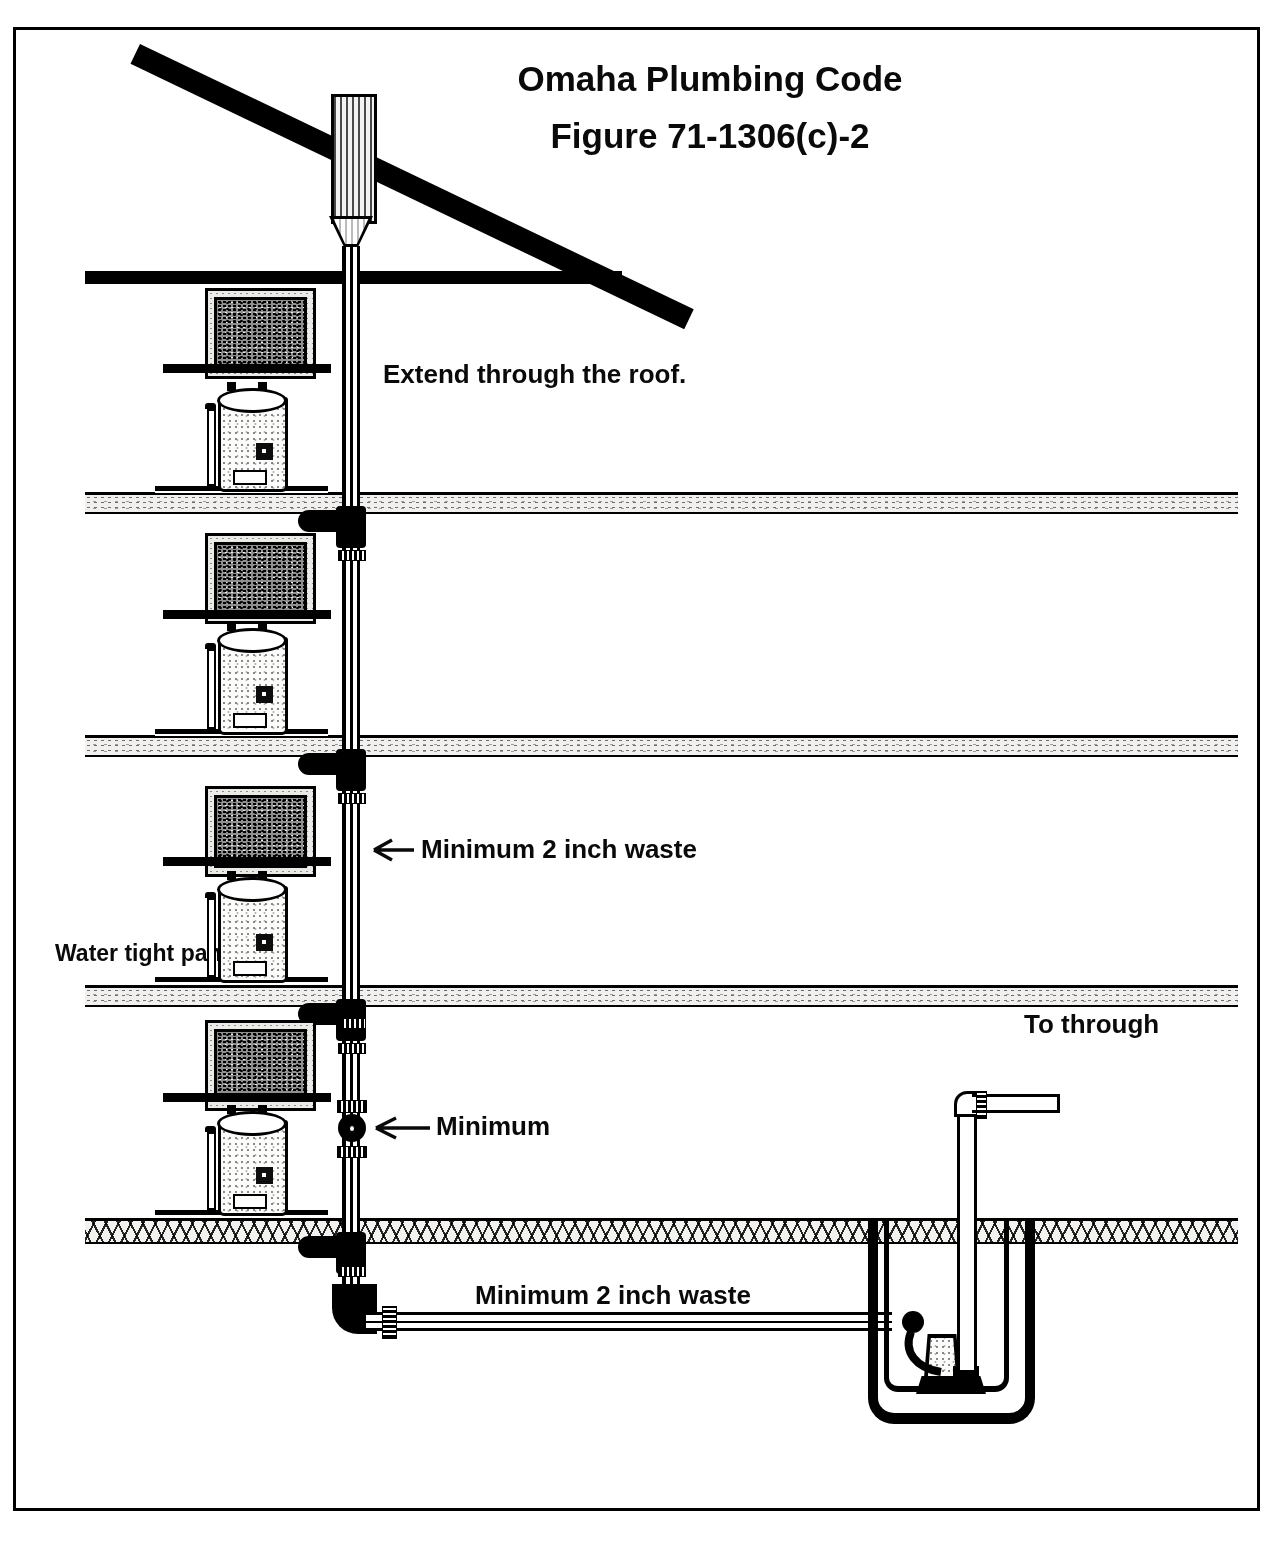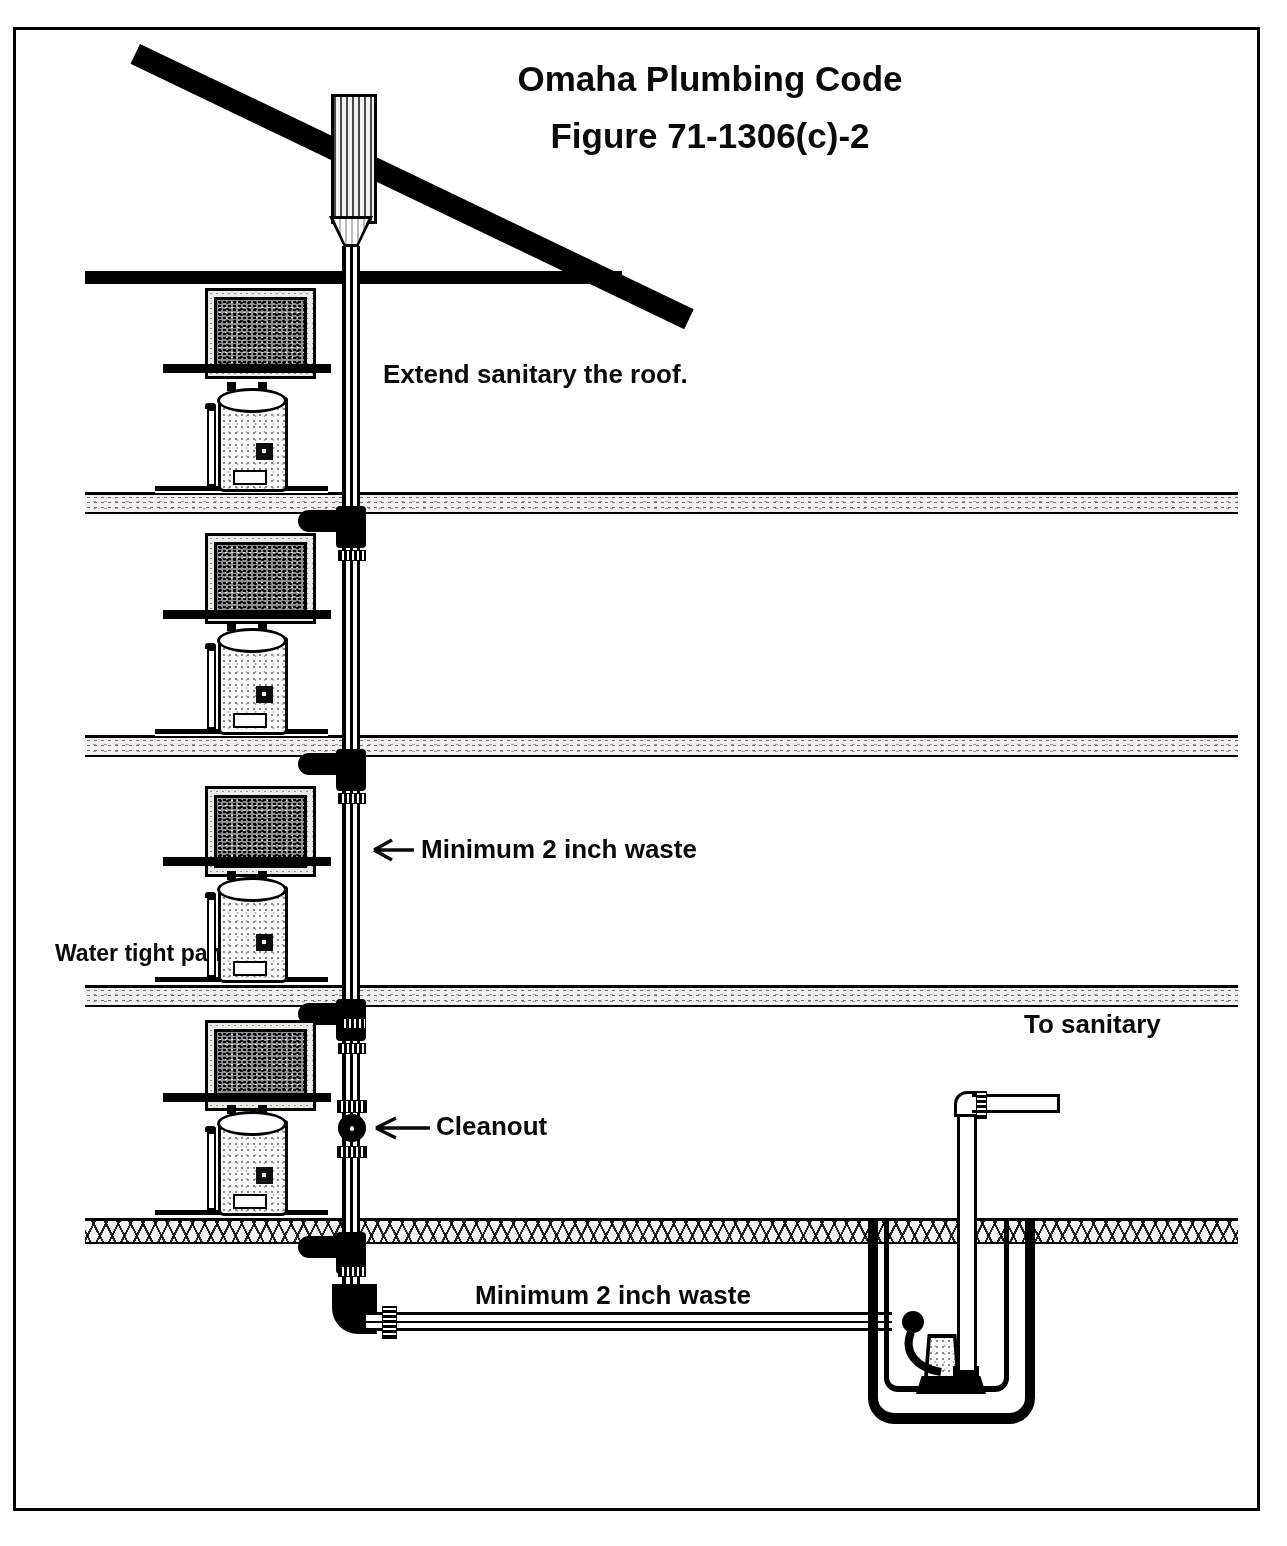--- a/index.html
+++ b/index.html
@@ -95,25 +95,25 @@
 
   <div class="abs ink" style="left:140px;top:44px;width:614px;height:22px;transform:rotate(25.6deg);transform-origin:0 0;"></div>
 
   <div class="abs ink" style="left:85px;top:271px;width:537px;height:13px;"></div>
 
   <div class="slab stipple-light" style="top:492px;"></div>
   <div class="slab stipple-light" style="top:735px;"></div>
   <div class="slab stipple-light" style="top:985px;"></div>
   <div class="slab zigzag" style="top:1218px;height:26px;"></div>
 
-  <div class="lbl" style="left:383px;top:359px;">Extend sanitary the roof.</div>
+  <div class="lbl" style="left:383px;top:359px;">Extend through the roof.</div>
   <div class="lbl" style="left:421px;top:834px;">Minimum 2 inch waste</div>
   <div class="lbl" style="left:55px;top:940px;font-size:23px;">Water tight pan</div>
-  <div class="lbl" style="left:1024px;top:1009px;">To sanitary</div>
-  <div class="lbl" style="left:436px;top:1111px;">Cleanout</div>
+  <div class="lbl" style="left:1024px;top:1009px;">To through</div>
+  <div class="lbl" style="left:436px;top:1111px;">Minimum</div>
   <div class="lbl" style="left:475px;top:1280px;">Minimum 2 inch waste</div>
 
   <div class="stack">
       <div class="stack-core"></div>
     </div>
 
   <div class="panel" style="top:288px;">
       <div class="panel-core speckle-dark"></div>
     </div>
   <div class="shelf" style="top:364px;"></div>

